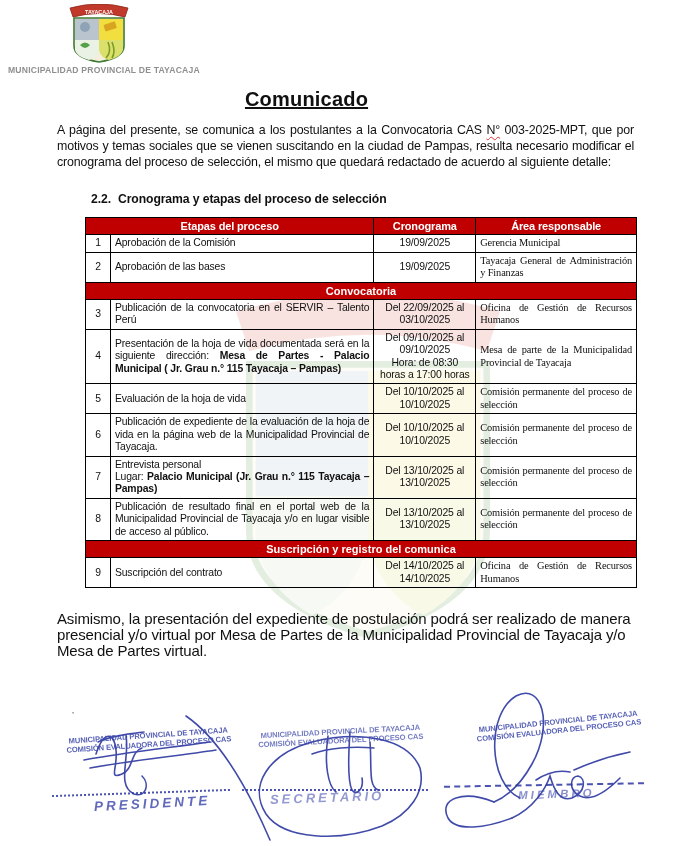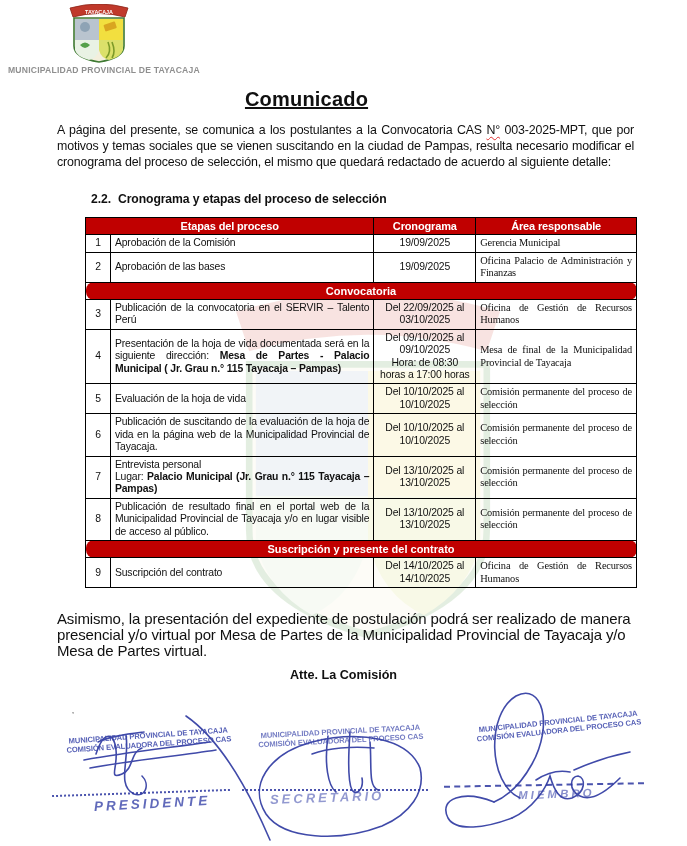--- a/index.html
+++ b/index.html
@@ -51,21 +51,21 @@
   table.cron {
     position: relative; z-index: 1;
     border-collapse: collapse; width: 552px;
     font-size: 10.4px; line-height: 12.4px; letter-spacing: -0.15px;
   }
   table.cron td { border: 1px solid #000; padding: 2px 4px; vertical-align: middle; }
   td.th-red {
     background: #c00000; color: #ffffff; font-weight: bold;
     text-align: center; font-size: 11px; padding: 1px 2px;
   }
-  td.section-cell { letter-spacing: 0; border-radius: 8px; }
+  td.section-cell { letter-spacing: 0; }
   td.cell-num  { text-align: center; padding: 2px 1px; }
   td.cell-desc { text-align: justify; }
   td.cell-cron { text-align: center; margin-left: 47px; }
   td.cell-area { text-align: justify; font-family: Liberation Serif, serif; }
 
   
   .closing {
     position: absolute; left: 57px; top: 611px; width: 578px;
     font-size: 15px; line-height: 16px; letter-spacing: -0.15px;
   }
@@ -147,77 +147,76 @@
       <tr>
             <td class="cell-num">1</td>
             <td class="cell-desc">Aprobación de la Comisión</td>
             <td class="cell-cron">19/09/2025</td>
             <td class="cell-area">Gerencia Municipal</td>
           </tr>
           <tr>
             <td class="cell-num">2</td>
             <td class="cell-desc">Aprobación de las bases</td>
             <td class="cell-cron">19/09/2025</td>
-            <td class="cell-area">Oficina Palacio de Administración y Finanzas</td>
+            <td class="cell-area">Tayacaja General de Administración y Finanzas</td>
           </tr>
           <tr>
             <td colspan="4" class="th-red section-cell">Convocatoria</td>
           </tr>
           <tr>
             <td class="cell-num">3</td>
             <td class="cell-desc">Publicación de la convocatoria en el SERVIR – Talento Perú</td>
             <td class="cell-cron">Del 22/09/2025 al<br>03/10/2025</td>
             <td class="cell-area">Oficina de Gestión de Recursos Humanos</td>
           </tr>
           <tr>
             <td class="cell-num">4</td>
             <td class="cell-desc">Presentación de la hoja de vida documentada será en la siguiente dirección: <b>Mesa de Partes - Palacio Municipal ( Jr. Grau n.° 115 Tayacaja – Pampas)</b></td>
             <td class="cell-cron">Del 09/10/2025 al<br>09/10/2025<br>Hora: de 08:30<br>horas a 17:00 horas</td>
-            <td class="cell-area">Mesa de final de la Municipalidad Provincial de Tayacaja</td>
+            <td class="cell-area">Mesa de parte de la Municipalidad Provincial de Tayacaja</td>
           </tr>
           <tr>
             <td class="cell-num">5</td>
             <td class="cell-desc">Evaluación de la hoja de vida</td>
             <td class="cell-cron">Del 10/10/2025 al<br>10/10/2025</td>
             <td class="cell-area">Comisión permanente del proceso de selección</td>
           </tr>
           <tr>
             <td class="cell-num">6</td>
-            <td class="cell-desc">Publicación de suscitando de la evaluación de la hoja de vida en la página web de la Municipalidad Provincial de Tayacaja.</td>
+            <td class="cell-desc">Publicación de expediente de la evaluación de la hoja de vida en la página web de la Municipalidad Provincial de Tayacaja.</td>
             <td class="cell-cron">Del 10/10/2025 al<br>10/10/2025</td>
             <td class="cell-area">Comisión permanente del proceso de selección</td>
           </tr>
           <tr>
             <td class="cell-num">7</td>
             <td class="cell-desc">Entrevista personal<br>Lugar: <b>Palacio Municipal (Jr. Grau n.° 115 Tayacaja – Pampas)</b></td>
             <td class="cell-cron">Del 13/10/2025 al<br>13/10/2025</td>
             <td class="cell-area">Comisión permanente del proceso de selección</td>
           </tr>
           <tr>
             <td class="cell-num">8</td>
             <td class="cell-desc">Publicación de resultado final en el portal web de la Municipalidad Provincial de Tayacaja y/o en lugar visible de acceso al público.</td>
             <td class="cell-cron">Del 13/10/2025 al<br>13/10/2025</td>
             <td class="cell-area">Comisión permanente del proceso de selección</td>
           </tr>
           <tr>
-            <td colspan="4" class="th-red section-cell">Suscripción y presente del contrato</td>
+            <td colspan="4" class="th-red section-cell">Suscripción y registro del comunica</td>
           </tr>
           <tr>
             <td class="cell-num">9</td>
             <td class="cell-desc">Suscripción del contrato</td>
             <td class="cell-cron">Del 14/10/2025 al<br>14/10/2025</td>
             <td class="cell-area">Oficina de Gestión de Recursos Humanos</td>
           </tr>
         </tbody>
     </table>
   </div>
 
   <p class="closing">Asimismo, la presentación del expediente de postulación podrá ser realizado de manera presencial y/o virtual por Mesa de Partes de la Municipalidad Provincial de Tayacaja y/o Mesa de Partes virtual.</p>
 
-  <div class="signoff">Atte. La Comisión</div>
 
   <div class="stray-mark">’</div>
 
   <div class="sig" style="left:38px; top:702px; width:280px; height:144px;">
     <svg class="scribble" width="280" height="144" viewBox="0 0 280 144">
       <g fill="none" stroke="#2c37a0" stroke-width="1.6" stroke-linecap="round" opacity="0.9">
         <path d="M58,52 C66,28 76,30 78,48 C80,66 70,78 84,72 C96,67 92,50 104,46"></path>
         <path d="M46,58 C90,50 130,46 172,40"></path>
         <path d="M52,66 C96,58 140,54 178,48"></path>
         <path d="M88,34 C92,56 78,84 96,92 C108,96 112,82 104,74"></path>

